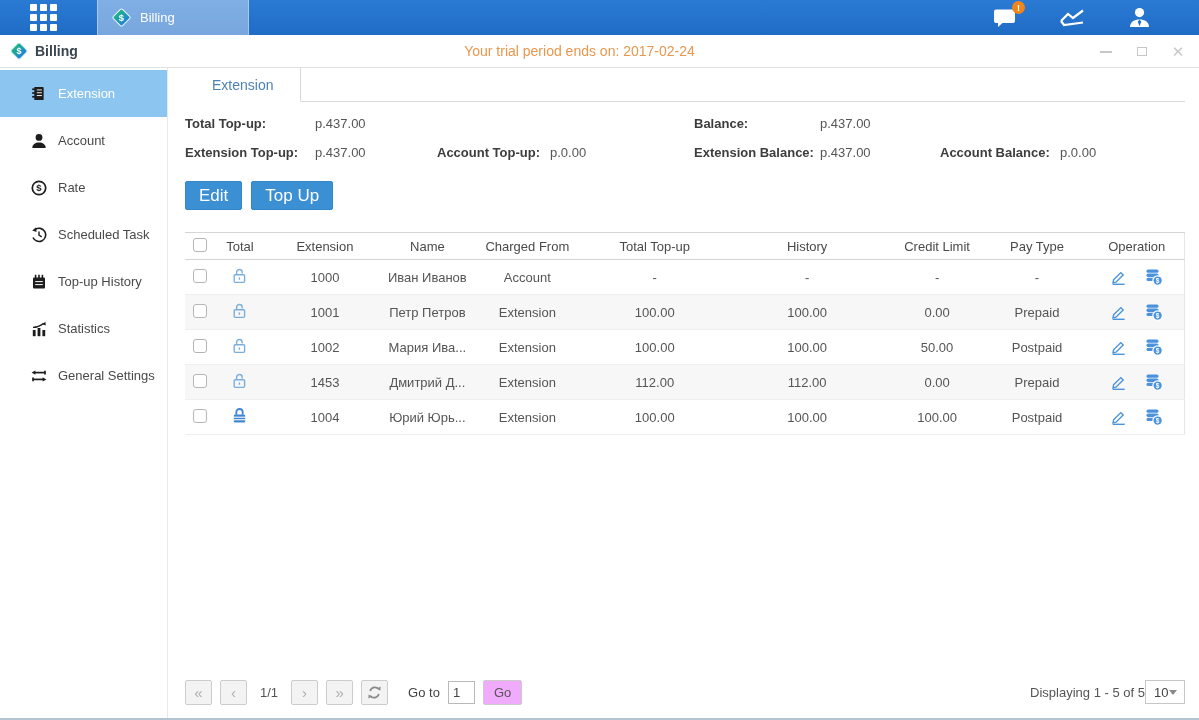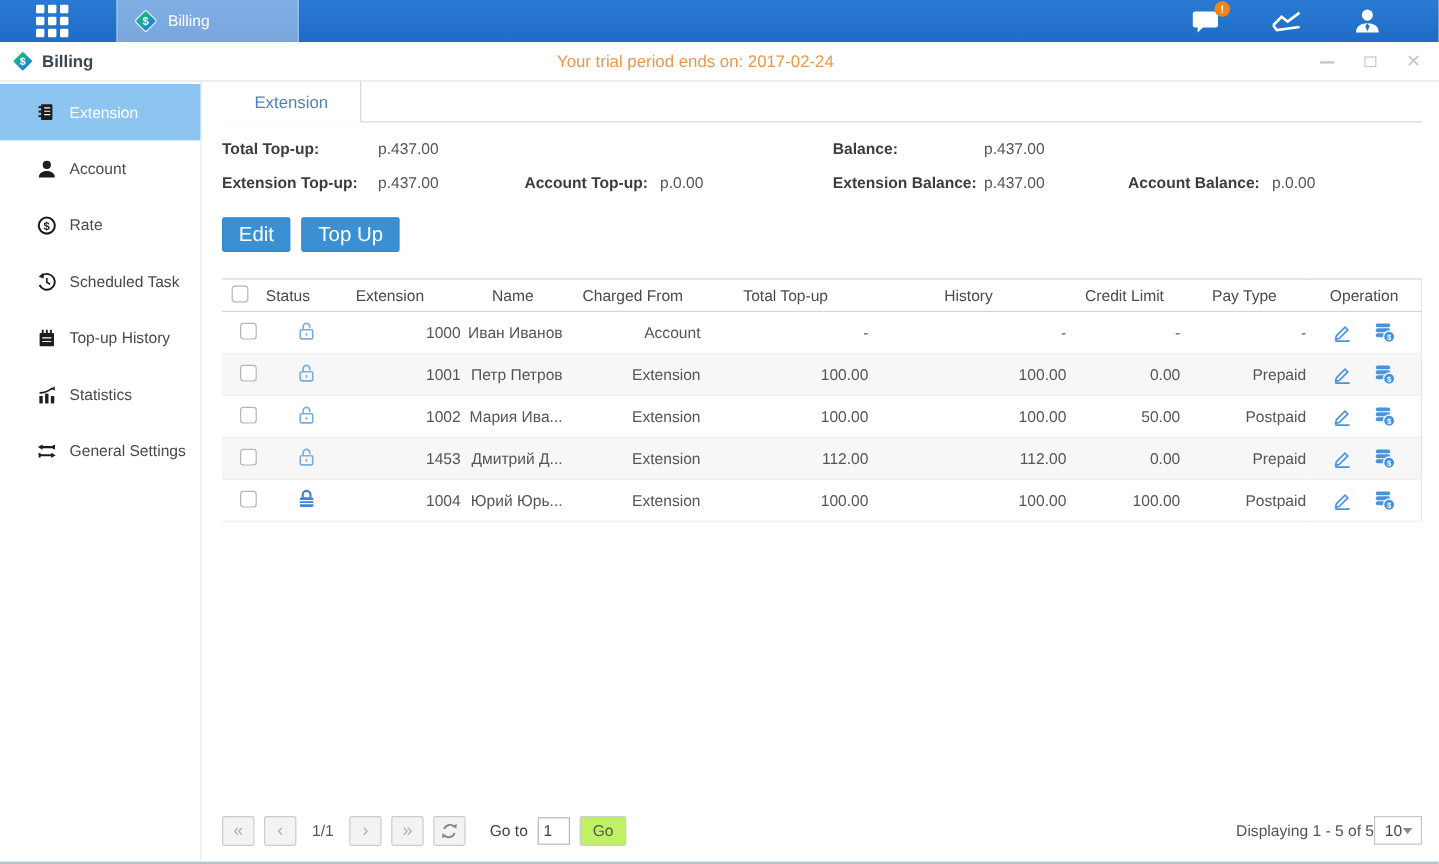--- a/index.html
+++ b/index.html
@@ -59,36 +59,36 @@
 
   
   .actions { margin-top:21px; display:flex; gap:9px; flex:none; }
   .btn-primary { background:#3a90d2; border:1px solid #3486c6; color:#fff; font-size:17px; height:29px; padding:0 13px;
     border-radius:2px; cursor:pointer; font-family:inherit; }
 
   
   .grid-area { flex:1; margin-top:22px; min-height:0; }
   table { width:100%; border-collapse:collapse; font-size:13px; color:#555; table-layout:fixed; border-right:1px solid #e6e6e6; }
   thead th { font-weight:normal; color:#4a4a4a; height:27px; border-top:1px solid #d5d5d5; border-bottom:1px solid #d5d5d5; text-align:center; }
-  tbody td { height:35px; text-align:right; border-bottom:1px solid #efefef; overflow:hidden; white-space:nowrap; }
+  tbody td { height:35px; text-align:center; border-bottom:1px solid #efefef; overflow:hidden; white-space:nowrap; }
   tbody tr:nth-child(even) { background:#f7f7f7; }
   .cb { width:14px; height:14px; border:1px solid #b5b5b5; border-radius:3px; background:#fff; display:inline-block; cursor:pointer; }
   .lock { display:inline-flex; }
   .op-icons { display:flex; justify-content:center; gap:18px; align-items:center; }
   .op-btn { cursor:pointer; display:flex; }
 
   
   .pager { height:48px; flex:none; display:flex; align-items:center; justify-content:space-between; font-size:13px; color:#555; margin-bottom:2px; }
   .pg-left { display:flex; align-items:center; gap:8px; }
   .pg-btn { width:27px; height:25px; background:#f3f3f3; border:1px solid #ccc; border-radius:2px; color:#aeaeae;
     display:flex; align-items:center; justify-content:center; font-size:15px; line-height:1; cursor:pointer; padding:0; }
   .pg-ind { margin:0 5px; color:#555; }
   .goto-label { margin-left:12px; color:#444; }
   .goto-input { width:27px; height:23px; border:1px solid #b9b9b9; font-size:13px; color:#444; padding:0 4px; font-family:inherit; }
-  .go-btn { height:25px; padding:0 10px; background:#bef264; border:1px solid #ccc; border-radius:2px; color:#555; font-size:13px; cursor:pointer; font-family:inherit; }
+  .go-btn { height:25px; padding:0 10px; background:#f0abfc; border:1px solid #ccc; border-radius:2px; color:#555; font-size:13px; cursor:pointer; font-family:inherit; }
   .pg-right { display:flex; align-items:center; }
   .size-select { width:40px; height:24px; border:1px solid #c6c6c6; background:#fff; display:flex; align-items:center; padding-left:8px; color:#444; cursor:pointer; }
   .size-select .caret { margin-left:auto; margin-right:7px; width:0; height:0; border-left:4px solid transparent; border-right:4px solid transparent; border-top:5px solid #8a8a8a; }
 </style>
 </head>
 <body>
 
 <div class="app">
 
   <header class="topbar">
@@ -300,21 +300,21 @@
               <col style="width:11.5%">
             <col style="width:14%">
               <col style="width:16.5%">
               <col style="width:9.5%">
               <col style="width:10.5%">
               <col style="width:9.5%">
           </colgroup>
           <thead>
             <tr>
               <th><span class="cb"></span></th>
-              <th>Status</th>
+              <th>Total</th>
               <th>Extension</th>
               <th>Name</th>
               <th>Charged From</th>
               <th>Total Top-up</th>
               <th>History</th>
               <th>Credit Limit</th>
               <th>Pay Type</th>
               <th>Operation</th>
             </tr>
           </thead>

